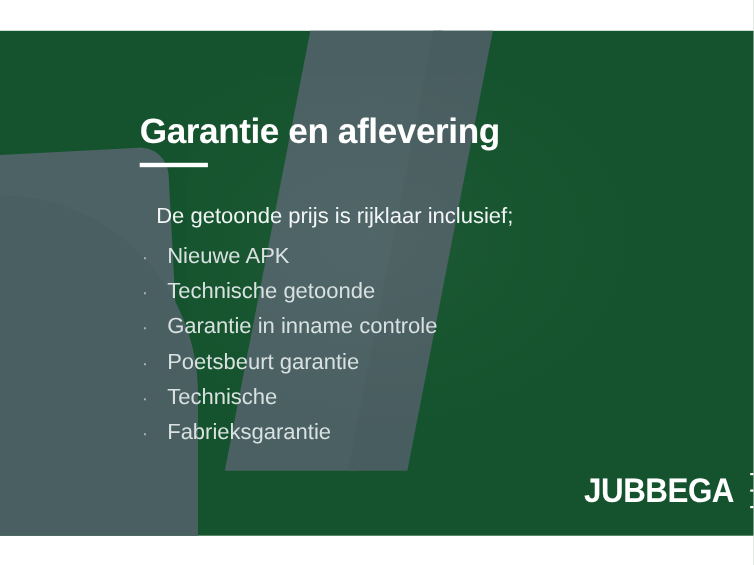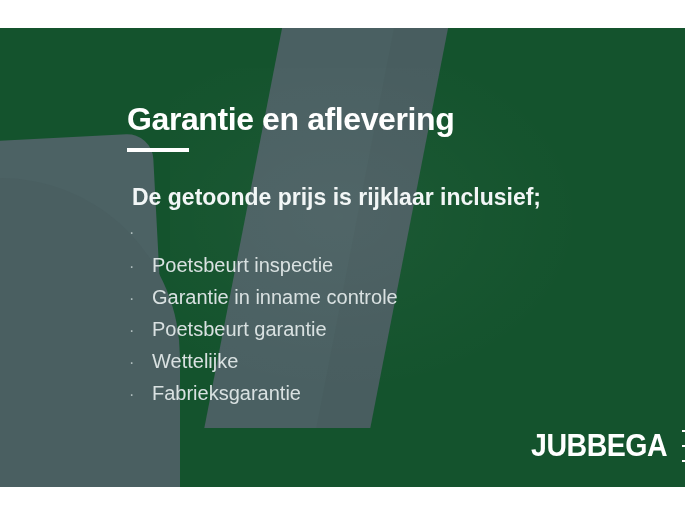--- a/index.html
+++ b/index.html
@@ -115,26 +115,26 @@
   }
   #title-underline {
     margin-top: 10px;
     width: 62px;
     height: 4px;
     background: #ffffff;
   }
 
   #subtitle {
     position: absolute;
-    left: 132px;
+    left: 142px;
     top: 155px;
     margin: 0;
-    font-size: 23px;
+    font-size: 20px;
     line-height: 28px;
-    font-weight: 700;
+    font-weight: 400;
     color: #f2f6f6;
     white-space: nowrap;
   }
 
   #bullet-list {
     position: absolute;
     left: 129px;
     top: 189px;
     margin: 0;
     padding: 0;
@@ -220,36 +220,37 @@
       <div id="title-block">
         <h1 id="slide-title">Garantie en aflevering</h1>
         <div id="title-underline"></div>
       </div>
 
       <p id="subtitle">De getoonde prijs is rijklaar inclusief;</p>
 
       <ul id="bullet-list">
         <li class="bullet-item">
           <span class="bullet-marker">·</span>
-        </li>
-        <li class="bullet-item">
-          <span class="bullet-marker">·</span>
-          <span class="bullet-label">Poetsbeurt inspectie</span>
+          <span class="bullet-label">Nieuwe APK</span>
+        </li>
+        <li class="bullet-item">
+          <span class="bullet-marker">·</span>
+          <span class="bullet-label">Technische getoonde</span>
         </li>
         <li class="bullet-item">
           <span class="bullet-marker">·</span>
           <span class="bullet-label">Garantie in inname controle</span>
         </li>
         <li class="bullet-item">
           <span class="bullet-marker">·</span>
           <span class="bullet-label">Poetsbeurt garantie</span>
         </li>
         <li class="bullet-item">
           <span class="bullet-marker">·</span>
-          <span class="bullet-label">Wettelijke</span>
+          <span class="bullet-label">Technische</span>
         </li>
         <li class="bullet-item">
           <span class="bullet-marker">·</span>
           <span class="bullet-label">Fabrieksgarantie</span>
         </li>
       </ul>
 
       <div id="logo">
         <div id="logo-wordmark">JUBBEGA</div>
         <div id="logo-est">

